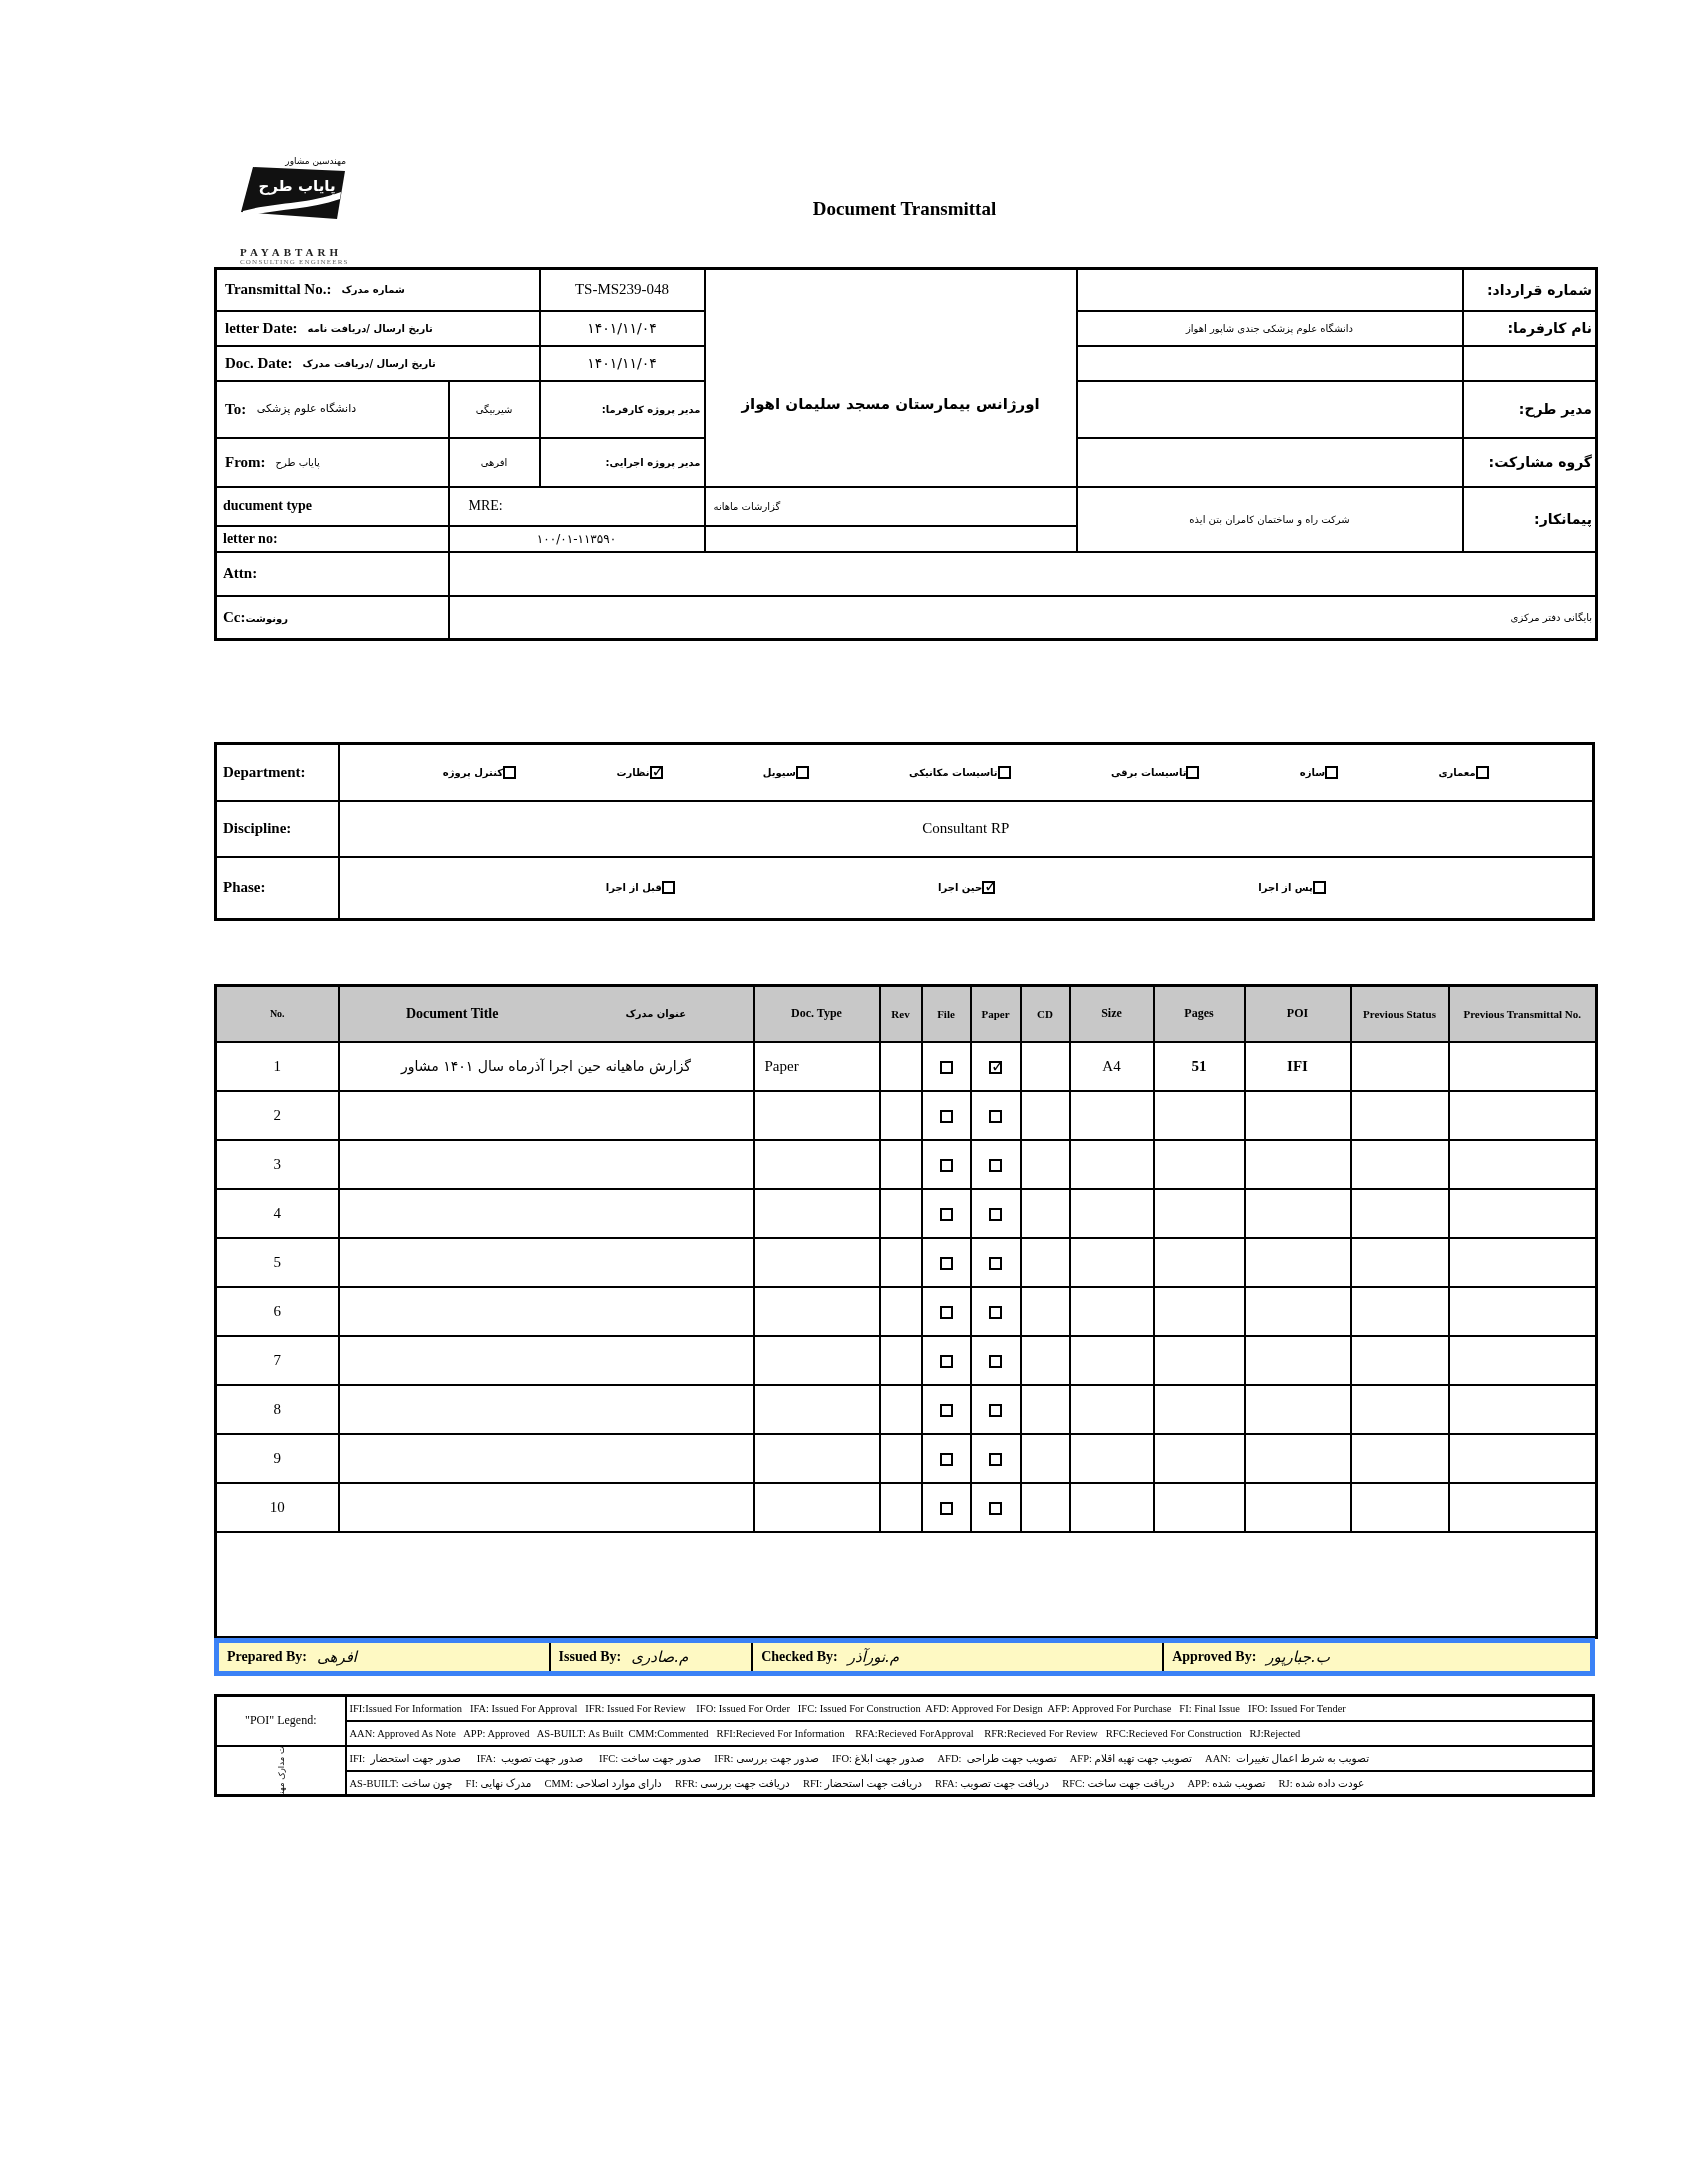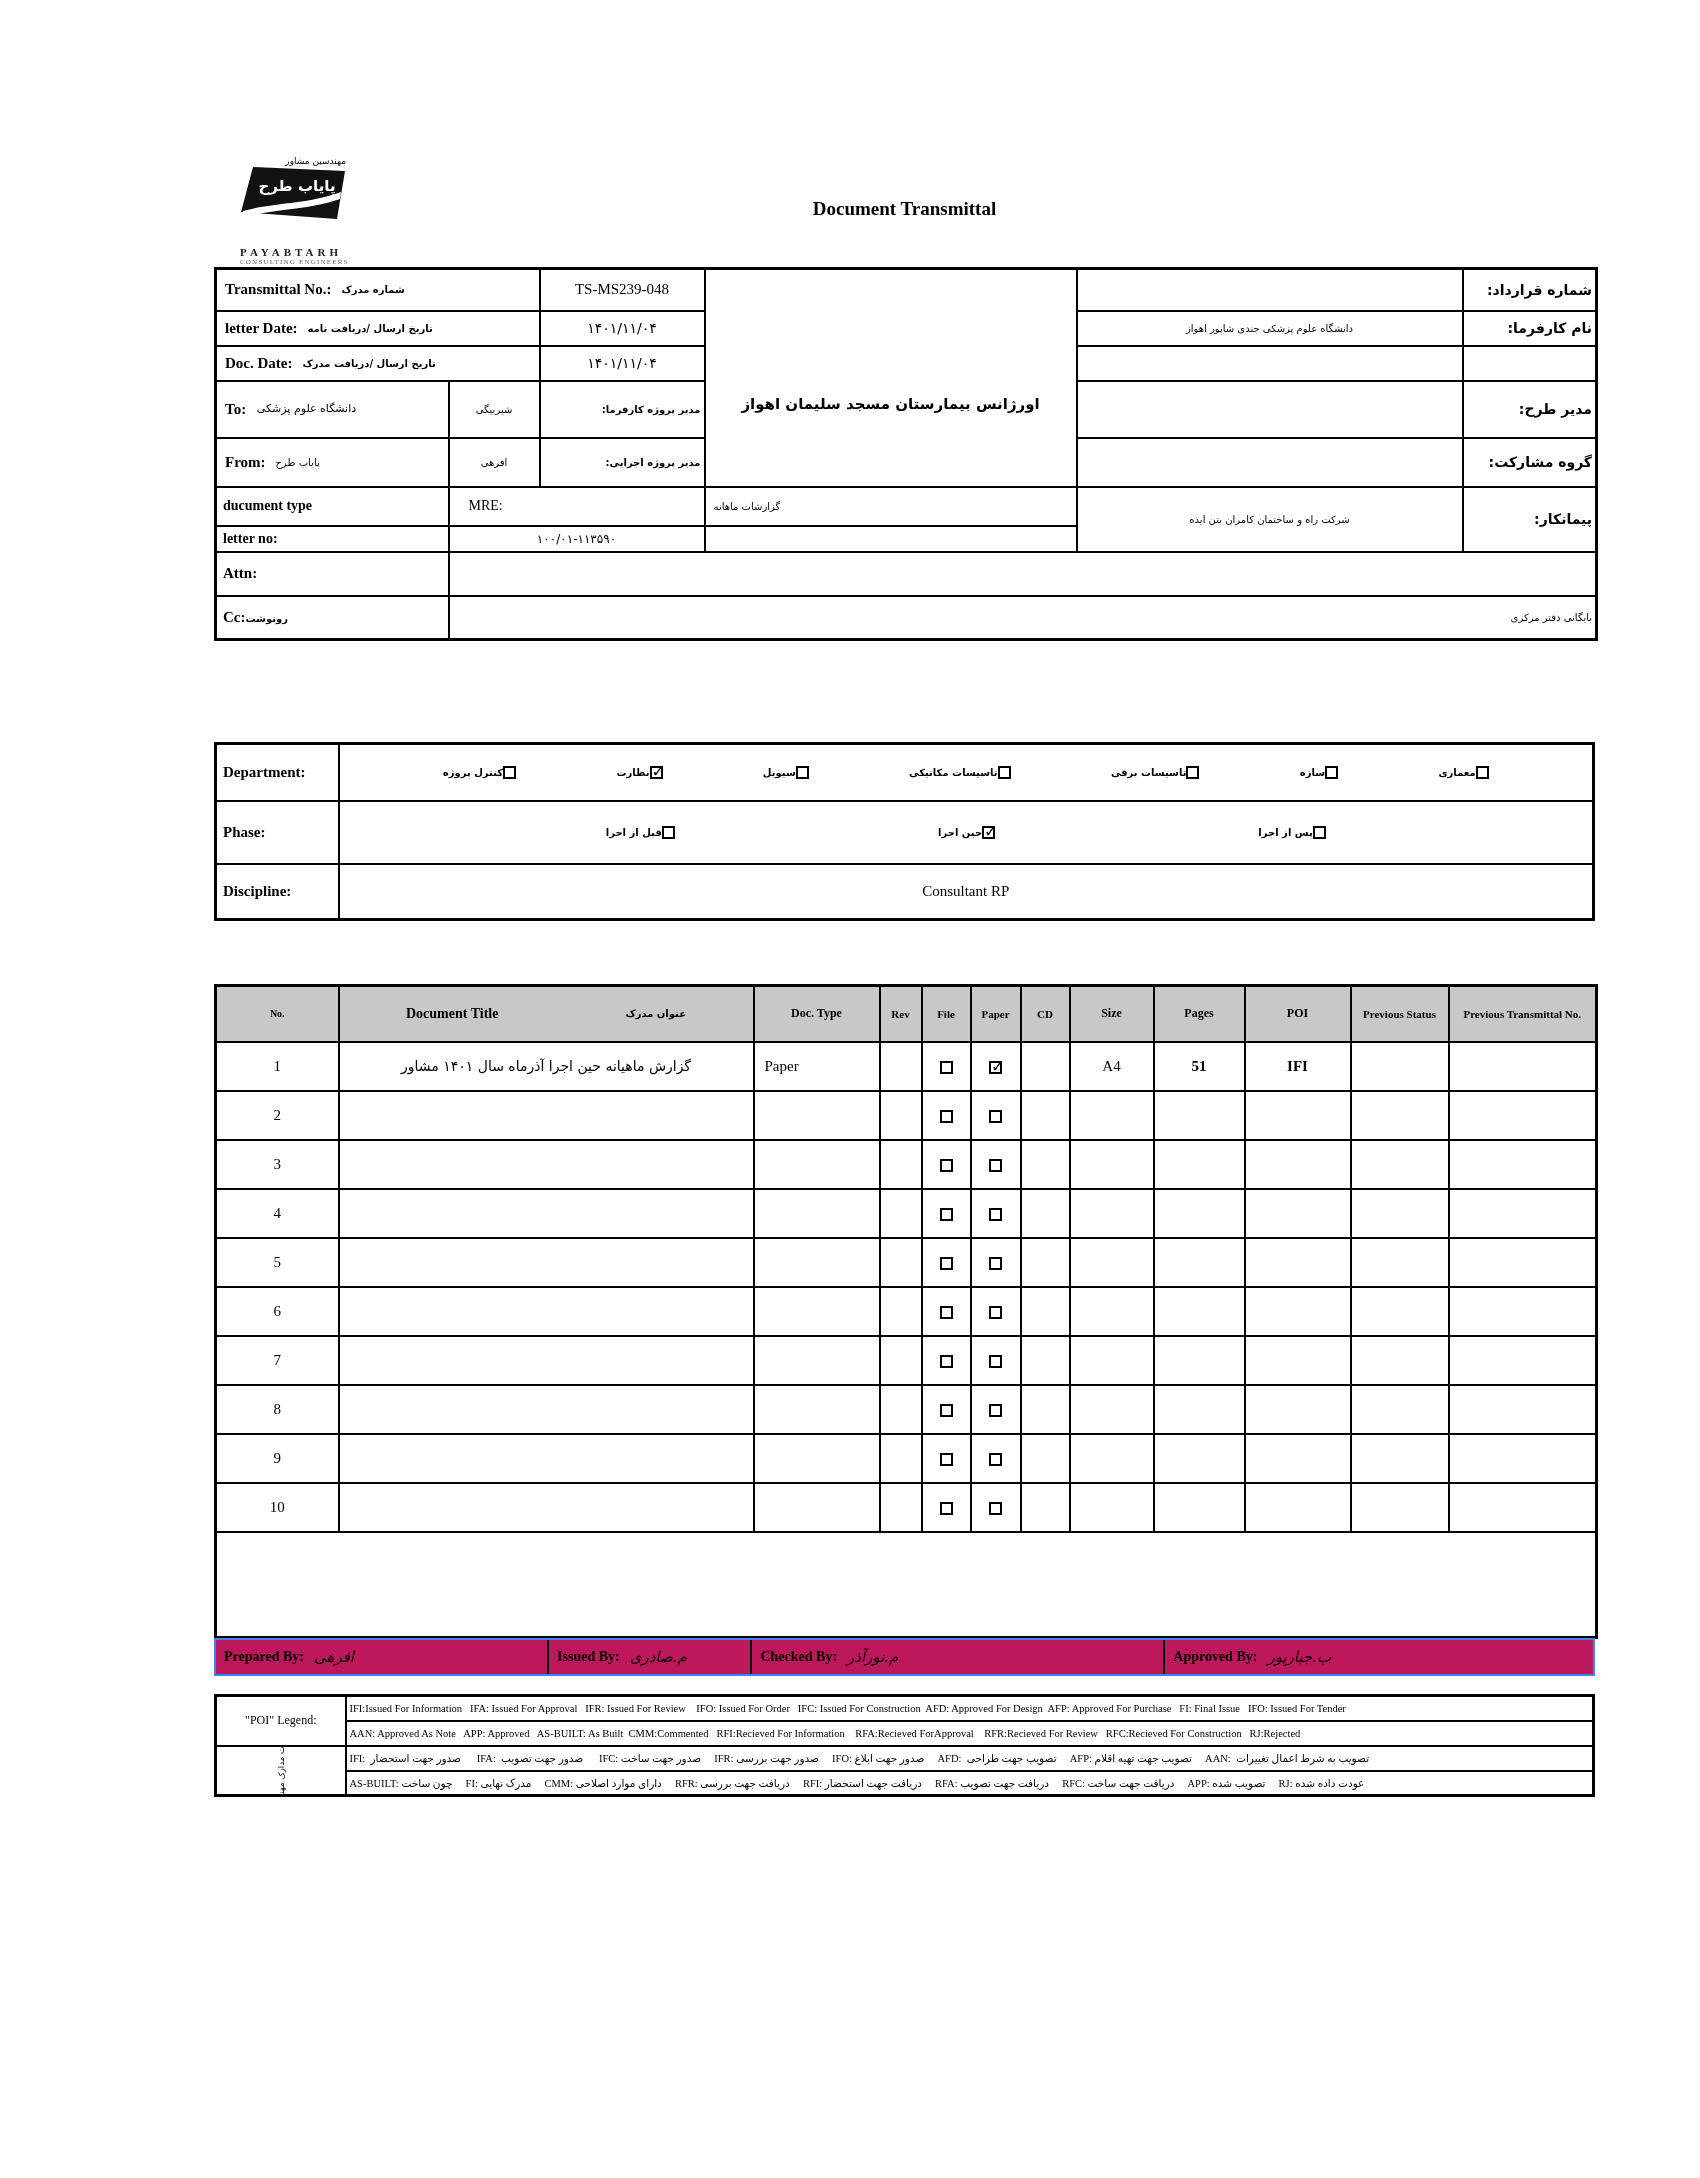--- a/index.html
+++ b/index.html
@@ -16,21 +16,21 @@
   .lbl{display:flex;align-items:center;gap:10px;padding-left:5px}
   .rlab{text-align:right;padding-right:6px}
   .projtxt{text-align:center;padding-top:52px}
   .smallfa{font-size:11px;line-height:1.15;width:100px;text-align:right}
   .cb{display:inline-block;width:13px;height:13px;border:2px solid #000;position:relative;vertical-align:middle;background:#fff}
   .cb.checked::after{content:"✓";position:absolute;left:0px;top:-6px;font-size:16px;font-weight:bold;font-family:"DejaVu Sans",sans-serif}
   .optrow{display:flex;align-items:center;justify-content:space-evenly;width:100%}
   .opt{display:inline-flex;align-items:center;}
   .hdr td{background:#c8c8c8;font-weight:bold}
   .titlehdr{display:flex;align-items:center;justify-content:space-around}
-  .sig-row{position:absolute;display:flex;border:2px solid #3b82f6;background:#be185d}
+  .sig-row{position:absolute;display:flex;border:5px solid #3b82f6;background:#fef9c3}
   .sig-cell{border-right:2px solid #000;display:flex;align-items:center;gap:10px;padding:0 8px}
   .sig-cell:last-child{border-right:none}
   .sig-name{font-size:15px;font-style:italic}
   .lline{font-size:10.5px;white-space:pre-wrap;padding-left:5px;font-family:"Liberation Serif","DejaVu Sans",serif}
   .sidecell{position:relative;overflow:hidden}
   .sidetxt{position:absolute;left:50%;top:50%;transform:translate(-50%,-50%) rotate(-90deg);font-size:8.5px;white-space:nowrap}
   .logo-block{position:absolute;left:240px;top:156px;width:110px}
   .logo-tagline{font-size:9px;text-align:right;padding-right:4px}
   .brand-en{font-size:11px;font-weight:bold;letter-spacing:4px;color:#222;margin-top:18px}
   .brand-sub{font-size:7px;letter-spacing:1.2px;color:#666}
@@ -190,42 +190,42 @@
                 <span class="fa b fs13">سازه</span>
                 <span class="cb"></span>
               </span>
         <span class="opt">
                 <span class="fa b fs13">معماری</span>
                 <span class="cb"></span>
               </span>
       </div>
           </td>
     </tr>
+    <tr style="height:56px">
+      <td class="b fs15" style="padding-left:6px">Discipline:</td>
+      <td class="ctr fs15">Consultant RP</td>
+    </tr>
     <tr style="height:63px">
       <td class="b fs15" style="padding-left:6px">Phase:</td>
       <td>
             <div class="optrow">
         <span class="opt">
                 <span class="fa b fs13">قبل از اجرا</span>
                 <span class="cb"></span>
               </span>
         <span class="opt">
                 <span class="fa b fs13">حین اجرا</span>
                 <span class="cb checked"></span>
               </span>
         <span class="opt">
                 <span class="fa b fs13">پس از اجرا</span>
                 <span class="cb"></span>
               </span>
       </div>
           </td>
-    </tr>
-    <tr style="height:56px">
-      <td class="b fs15" style="padding-left:6px">Discipline:</td>
-      <td class="ctr fs15">Consultant RP</td>
     </tr>
   </tbody>
     </table>
 
   <table class="bt doc" style="left:214px;top:984px;width:1381px">
     <colgroup>
         <col style="width:123px">
         <col style="width:415px">
         <col style="width:126px">
         <col style="width:42px">

